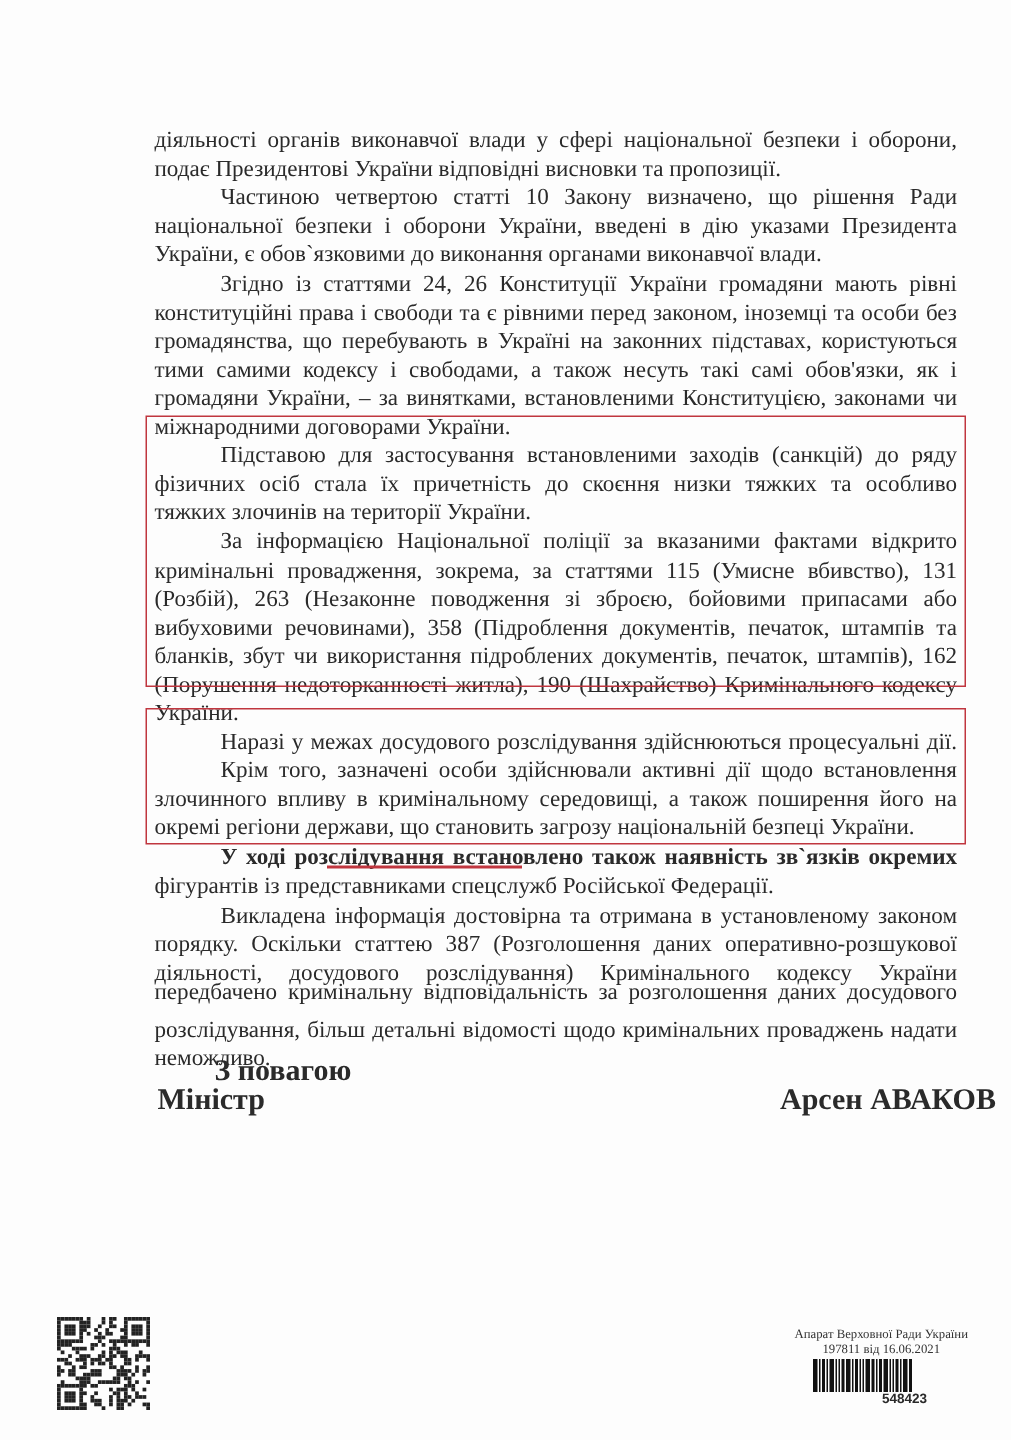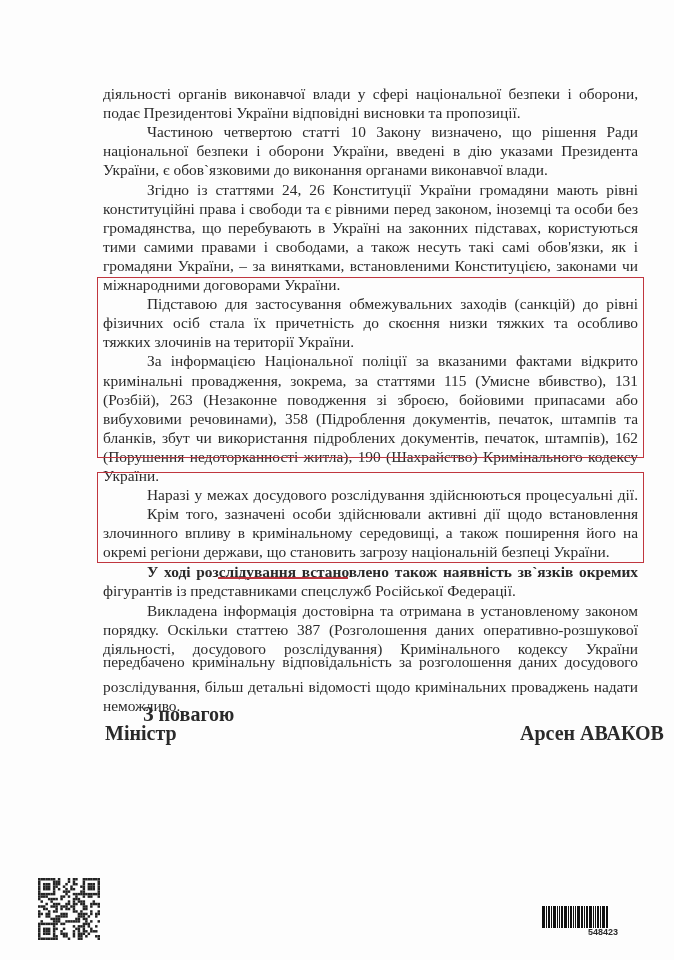--- a/index.html
+++ b/index.html
@@ -24,24 +24,24 @@
 <div class="page">
   <div id="lines">
       <div class="line j" style="top: 84px;">діяльності органів виконавчої влади у сфері національної безпеки і оборони,</div>
       <div class="line" style="top: 103.1px;">подає Президентові України відповідні висновки та пропозиції.</div>
       <div class="line ind j" style="top: 122.2px;">Частиною четвертою статті 10 Закону визначено, що рішення Ради</div>
       <div class="line j" style="top: 141.3px;">національної безпеки і оборони України, введені в дію указами Президента</div>
       <div class="line" style="top: 160.4px;">України, є обов`язковими до виконання органами виконавчої влади.</div>
       <div class="line ind j" style="top: 179.5px;">Згідно із статтями 24, 26 Конституції України громадяни мають рівні</div>
       <div class="line j" style="top: 198.6px;">конституційні права і свободи та є рівними перед законом, іноземці та особи без</div>
       <div class="line j" style="top: 217.7px;">громадянства, що перебувають в Україні на законних підставах, користуються</div>
-      <div class="line j" style="top: 236.8px;">тими самими правами і свободами, а також несуть такі самі обов'язки, як і</div>
+      <div class="line j" style="top: 236.8px;">тими самими кодексу і свободами, а також несуть такі самі обов'язки, як і</div>
       <div class="line j" style="top: 255.9px;">громадяни України, – за винятками, встановленими Конституцією, законами чи</div>
       <div class="line" style="top: 275px;">міжнародними договорами України.</div>
-      <div class="line ind j" style="top: 294.1px;">Підставою для застосування обмежувальних заходів (санкцій) до рівні</div>
+      <div class="line ind j" style="top: 294.1px;">Підставою для застосування встановленими заходів (санкцій) до ряду</div>
       <div class="line j" style="top: 313.2px;">фізичних осіб стала їх причетність до скоєння низки тяжких та особливо</div>
       <div class="line" style="top: 332.3px;">тяжких злочинів на території України.</div>
       <div class="line ind j" style="top: 351.4px;">За інформацією Національної поліції за вказаними фактами відкрито</div>
       <div class="line j" style="top: 370.5px;">кримінальні провадження, зокрема, за статтями 115 (Умисне вбивство), 131</div>
       <div class="line j" style="top: 389.6px;">(Розбій), 263 (Незаконне поводження зі зброєю, бойовими припасами або</div>
       <div class="line j" style="top: 408.7px;">вибуховими речовинами), 358 (Підроблення документів, печаток, штампів та</div>
       <div class="line j" style="top: 427.8px;">бланків, збут чи використання підроблених документів, печаток, штампів), 162</div>
       <div class="line j" style="top: 446.9px;">(Порушення недоторканності житла), 190 (Шахрайство) Кримінального кодексу</div>
       <div class="line" style="top: 466px;">України.</div>
       <div class="line ind j" style="top: 485.1px;">Наразі у межах досудового розслідування здійснюються процесуальні дії.</div>
@@ -363,20 +363,24 @@
       <rect x="4" y="24" width="1" height="1" fill="#222"></rect>
       <rect x="5" y="24" width="1" height="1" fill="#222"></rect>
       <rect x="6" y="24" width="1" height="1" fill="#222"></rect>
       <rect x="7" y="24" width="1" height="1" fill="#222"></rect>
       <rect x="12" y="24" width="1" height="1" fill="#222"></rect>
       <rect x="16" y="24" width="1" height="1" fill="#222"></rect>
       <rect x="17" y="24" width="1" height="1" fill="#222"></rect>
       <rect x="24" y="24" width="1" height="1" fill="#222"></rect>
     </svg>
 
+  <div class="stamp">
+    <div>Апарат Верховної Ради України</div>
+    <div>197811 від 16.06.2021</div>
+  </div>
   <div class="barcode" id="barcode">
       <span style="width: 3px;"></span>
       <span style="width: 1px;"></span>
       <span style="width: 2px;"></span>
       <span style="width: 1px;"></span>
       <span style="width: 3px;"></span>
       <span style="width: 1px;"></span>
       <span style="width: 1px;"></span>
       <span style="width: 2px;"></span>
       <span style="width: 3px;"></span>

